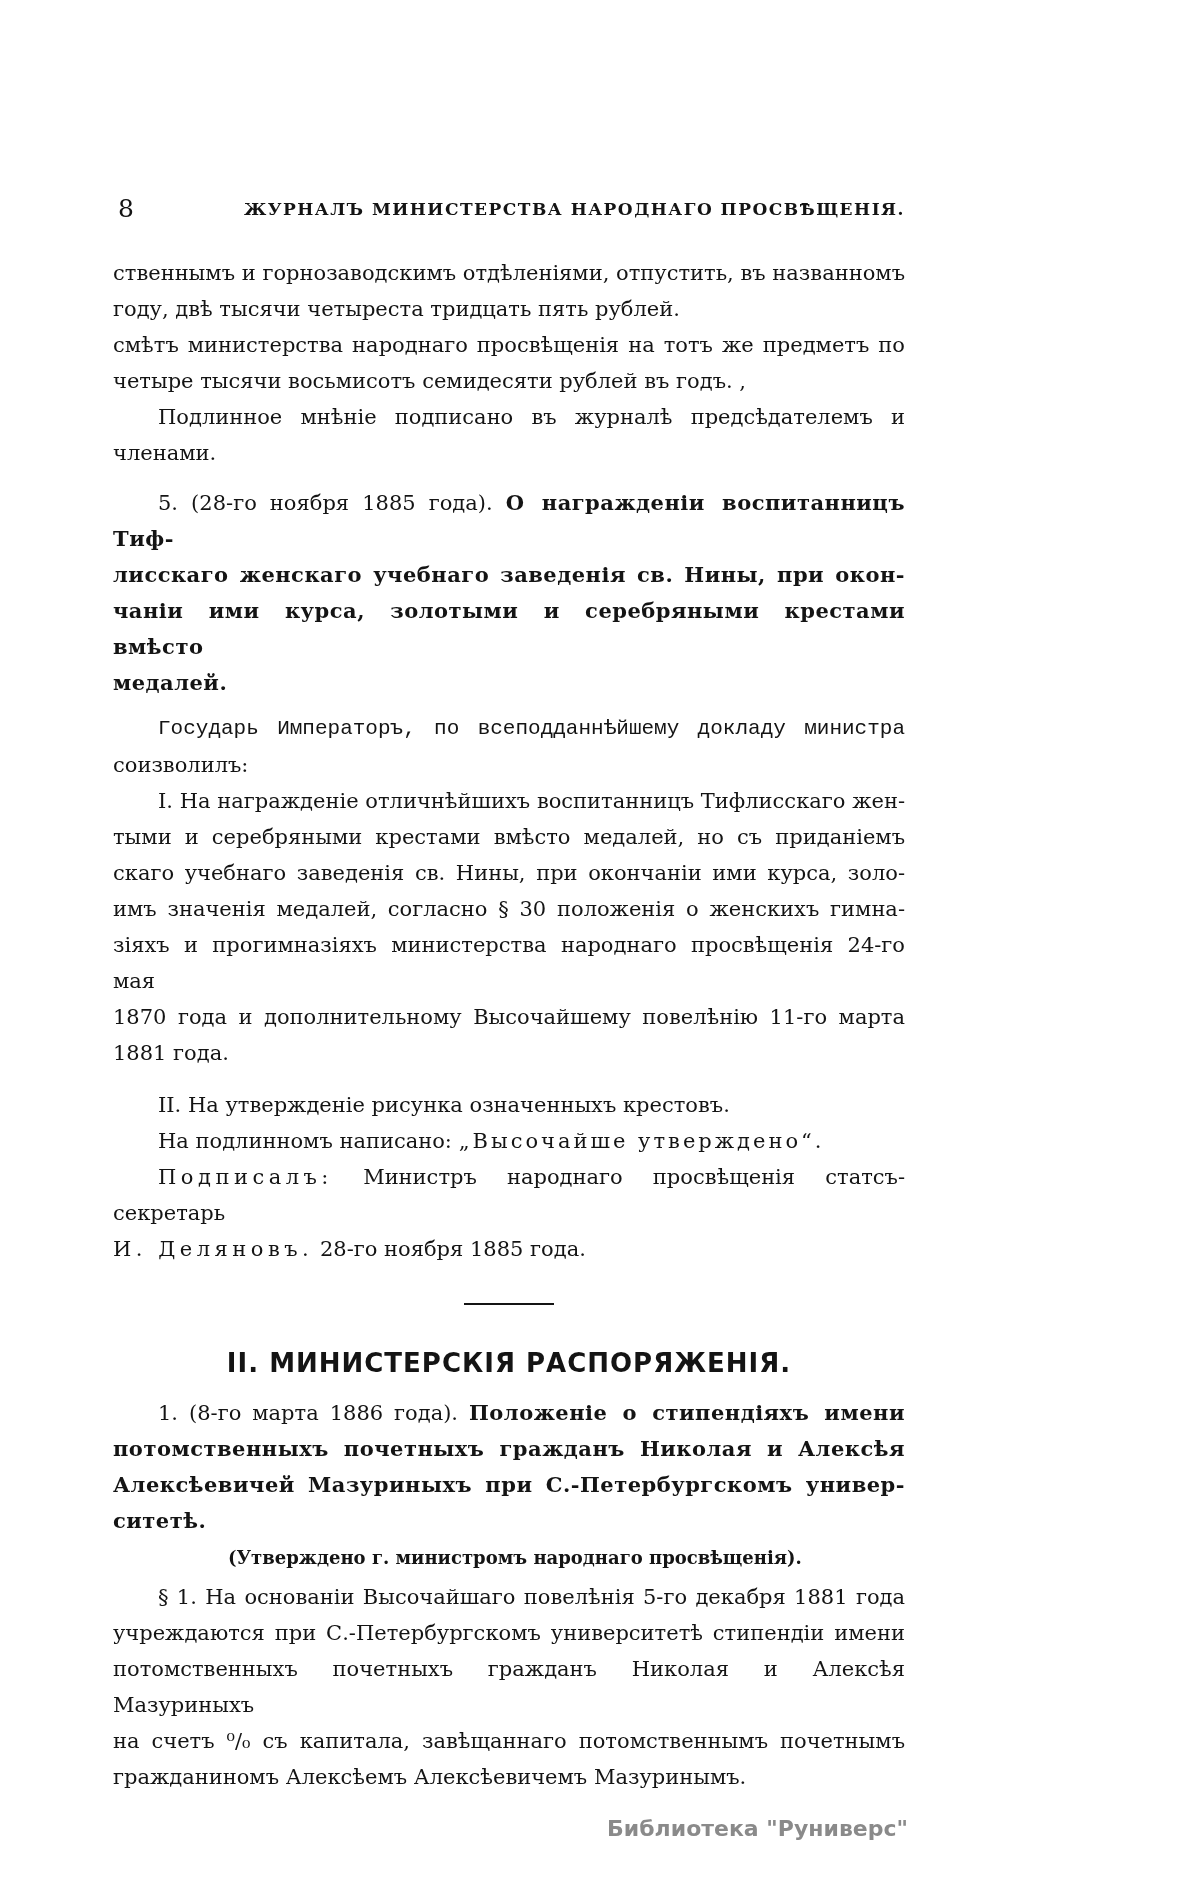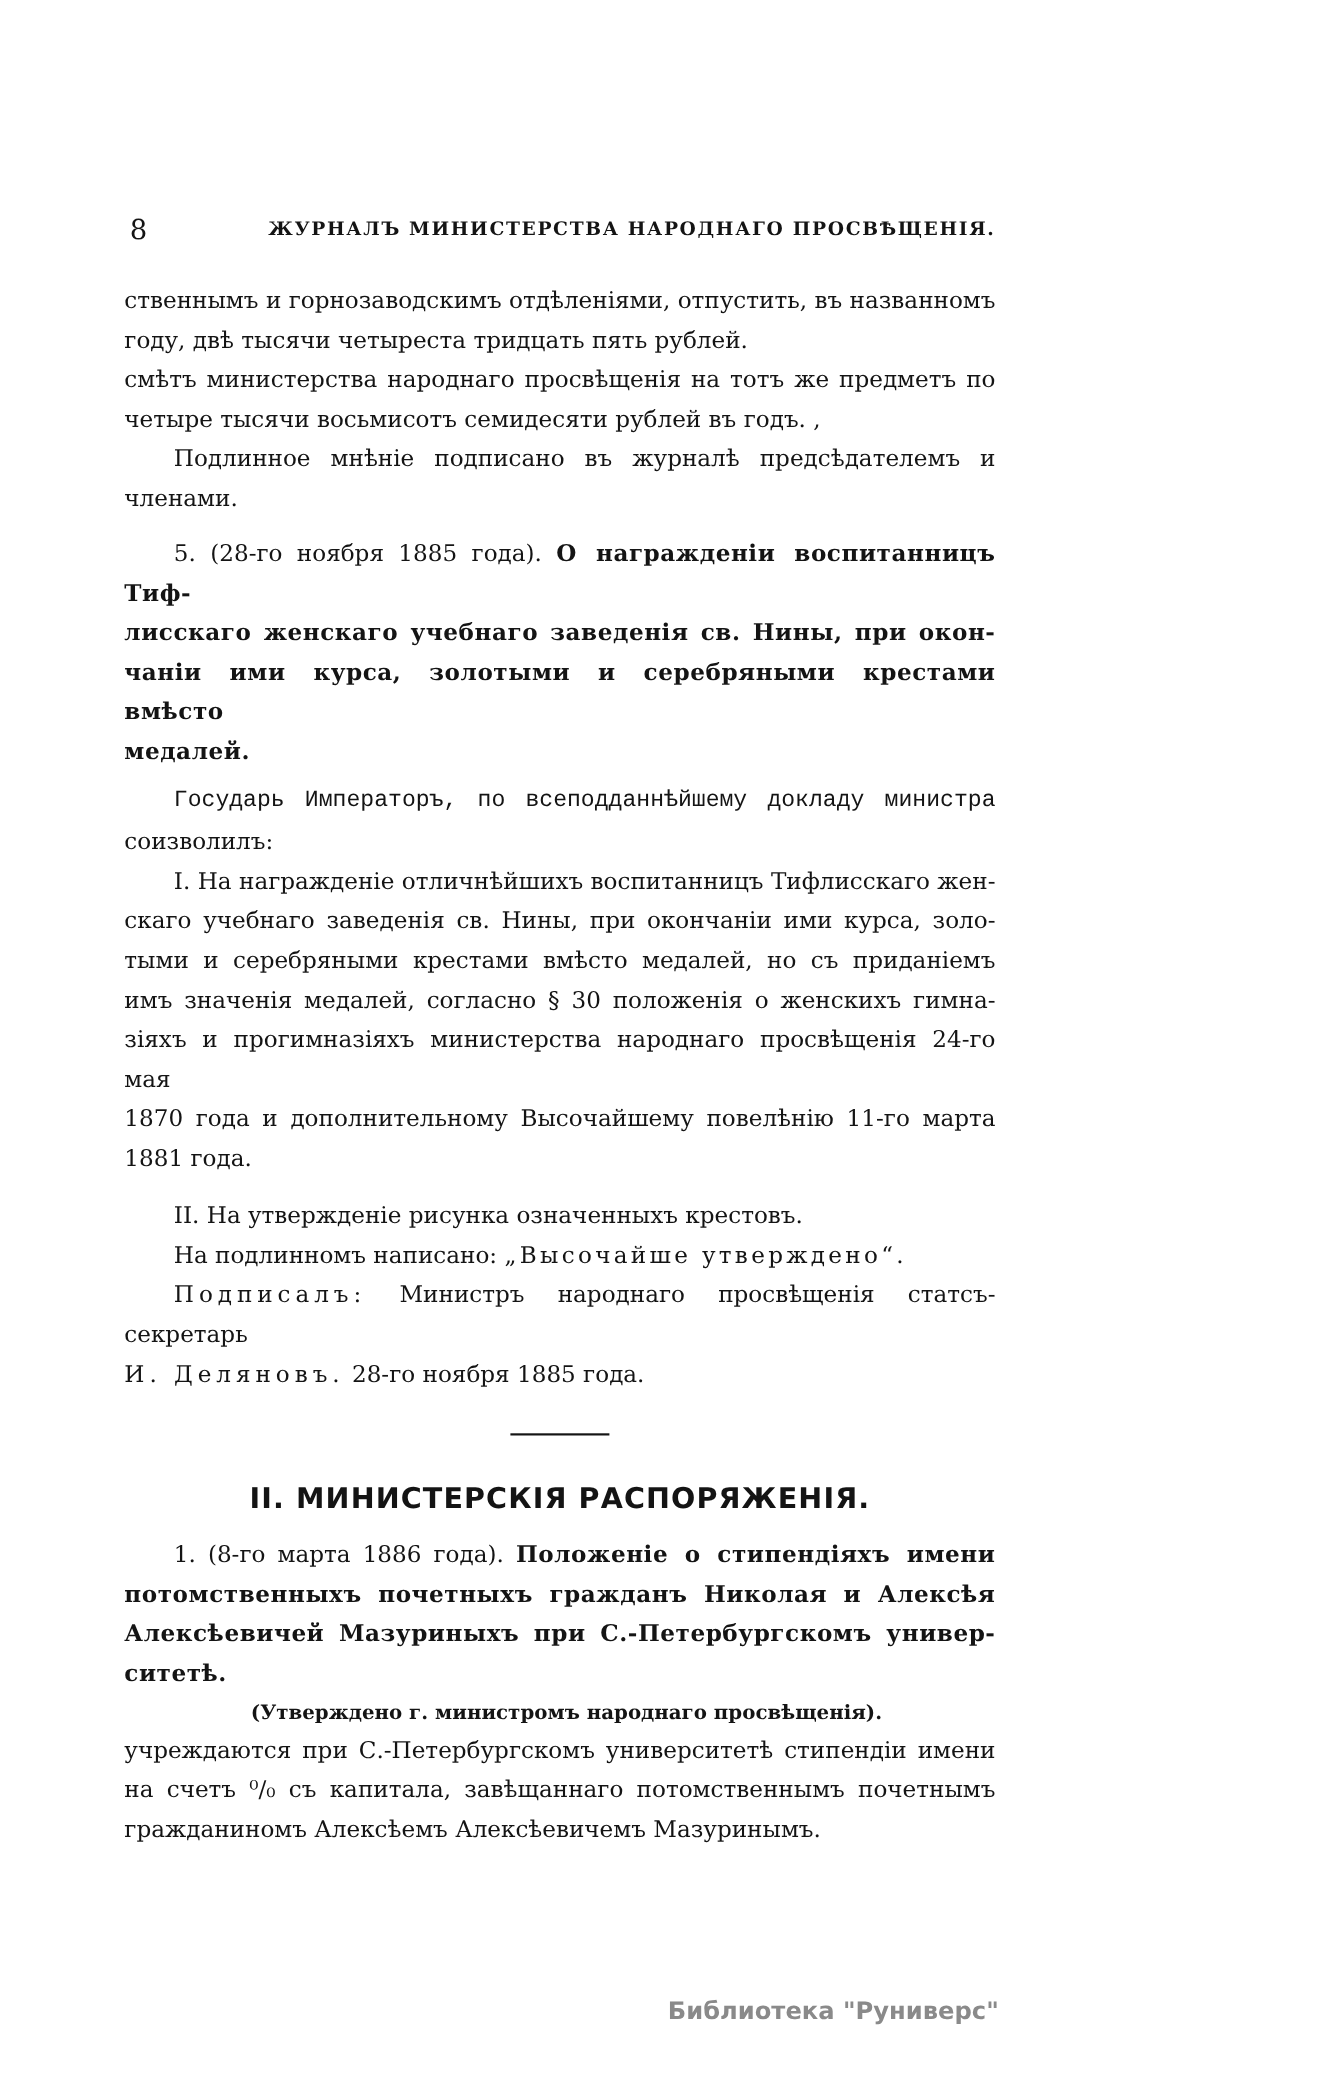--- a/index.html
+++ b/index.html
@@ -115,22 +115,22 @@
       <span class="titleline">О награжденіи воспитанницъ Тиф-</span>
     </div>
     <div class="ln j titleline">лисскаго женскаго учебнаго заведенія св. Нины, при окон-</div>
     <div class="ln j titleline">чаніи ими курса, золотыми и серебряными крестами вмѣсто</div>
     <div class="ln titleline">медалей.</div>
 
     <div class="ln j ind mt10">Государь Императоръ, по всеподданнѣйшему докладу министра</div>
     <div class="ln">соизволилъ:</div>
 
     <div class="ln j ind">I. На награжденіе отличнѣйшихъ воспитанницъ Тифлисскаго жен-</div>
+    <div class="ln j">тыми и серебряными крестами вмѣсто медалей, но съ приданіемъ</div>
     <div class="ln j">скаго учебнаго заведенія св. Нины, при окончаніи ими курса, золо-</div>
-    <div class="ln j">тыми и серебряными крестами вмѣсто медалей, но съ приданіемъ</div>
     <div class="ln j">имъ значенія медалей, согласно § 30 положенія о женскихъ гимна-</div>
     <div class="ln j">зіяхъ и прогимназіяхъ министерства народнаго просвѣщенія 24-го мая</div>
     <div class="ln j">1870 года и дополнительному Высочайшему повелѣнію 11-го марта</div>
     <div class="ln">1881 года.</div>
 
     <div class="ln ind mt8">II. На утвержденіе рисунка означенныхъ крестовъ.</div>
 
     <div class="ln ind">
       <span>На подлинномъ написано:</span>
       <span class="sp">„Высочайше утверждено“.</span>
@@ -152,20 +152,22 @@
     <div class="ln j ind">
       <span>1. (8-го марта 1886 года).</span>
       <span class="titleline">Положеніе о стипендіяхъ имени</span>
     </div>
     <div class="ln j titleline">потомственныхъ почетныхъ гражданъ Николая и Алексѣя</div>
     <div class="ln j titleline">Алексѣевичей Мазуриныхъ при С.-Петербургскомъ универ-</div>
     <div class="ln titleline">ситетѣ.</div>
 
     <div class="ln approved mt4">(Утверждено г. министромъ народнаго просвѣщенія).</div>
 
+    <div class="ln j ind mt6">§ 1. На основаніи Высочайшаго повелѣнія 5-го декабря 1881 года</div>
     <div class="ln j">учреждаются при С.-Петербургскомъ университетѣ стипендіи имени</div>
+    <div class="ln j">потомственныхъ почетныхъ гражданъ Николая и Алексѣя Мазуриныхъ</div>
     <div class="ln j">на счетъ ⁰/₀ съ капитала, завѣщаннаго потомственнымъ почетнымъ</div>
     <div class="ln">гражданиномъ Алексѣемъ Алексѣевичемъ Мазуринымъ.</div>
 
   </div>
 
   <div class="watermark">Библиотека "Руниверс"</div>
 </div>
 
 </body></html>

